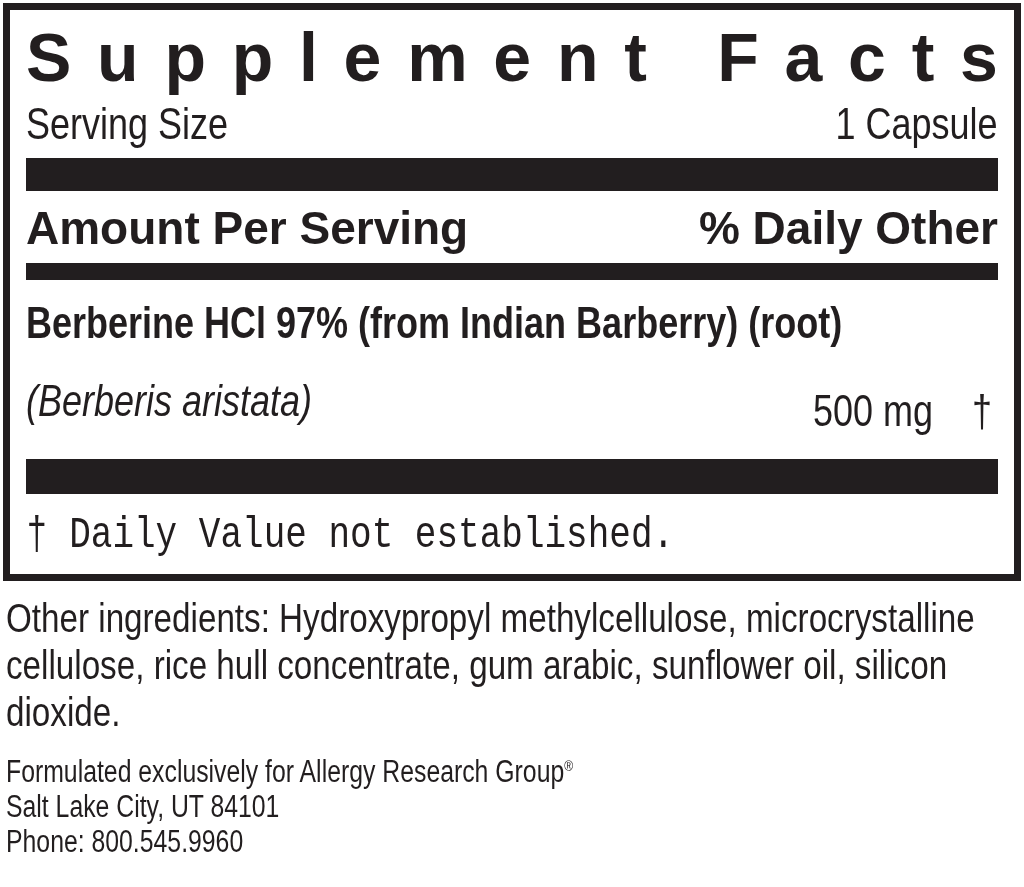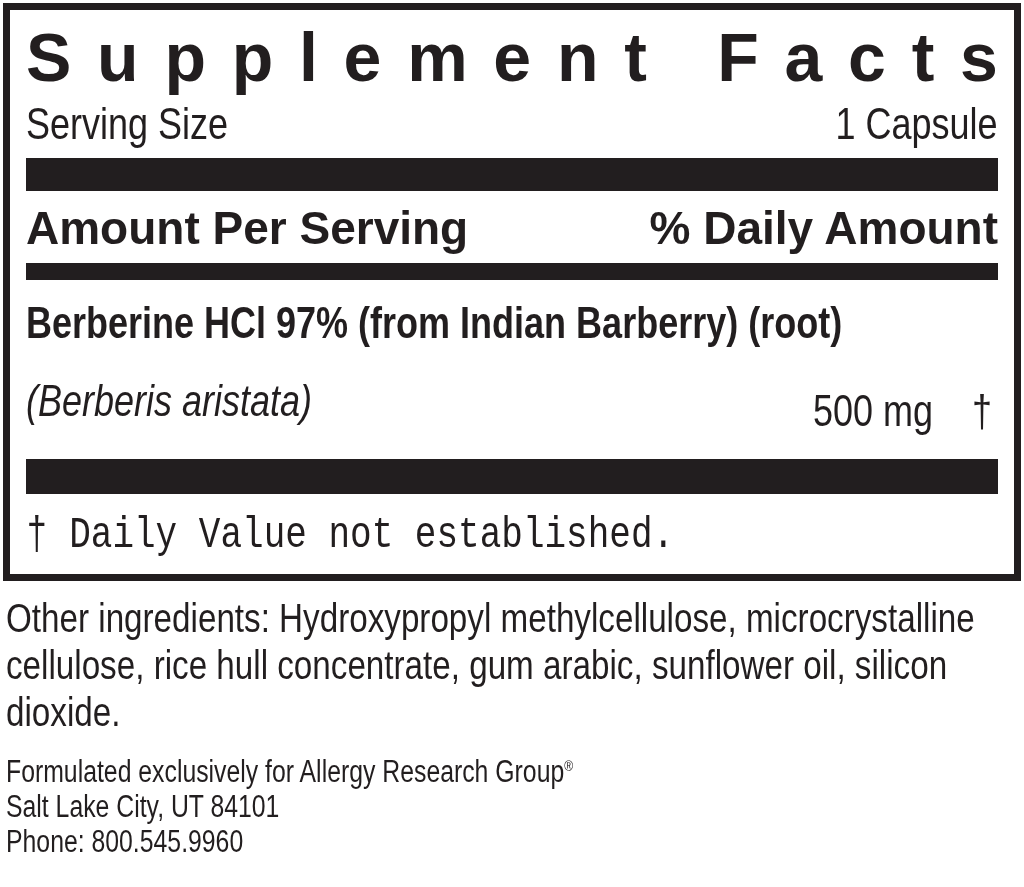--- a/index.html
+++ b/index.html
@@ -147,21 +147,21 @@
   <div class="row">
     <span class="cond-l">Serving Size</span>
     <span class="cond-r">1 Capsule</span>
   </div>
 
 
   <div class="bar bar-thick-top"></div>
 
   <div class="header-row">
     <span>Amount Per Serving</span>
-    <span>% Daily Amount</span>
+    <span>% Daily Other</span>
   </div>
 
   <div class="bar bar-mid"></div>
 
   <div class="ing-line1">
     <span class="cond-l">Berberine HCl 97% (from Indian Barberry) (root)</span>
   </div>
 
   <div class="ing-line2">
     <span class="cond-l latin">(Berberis aristata)</span>

